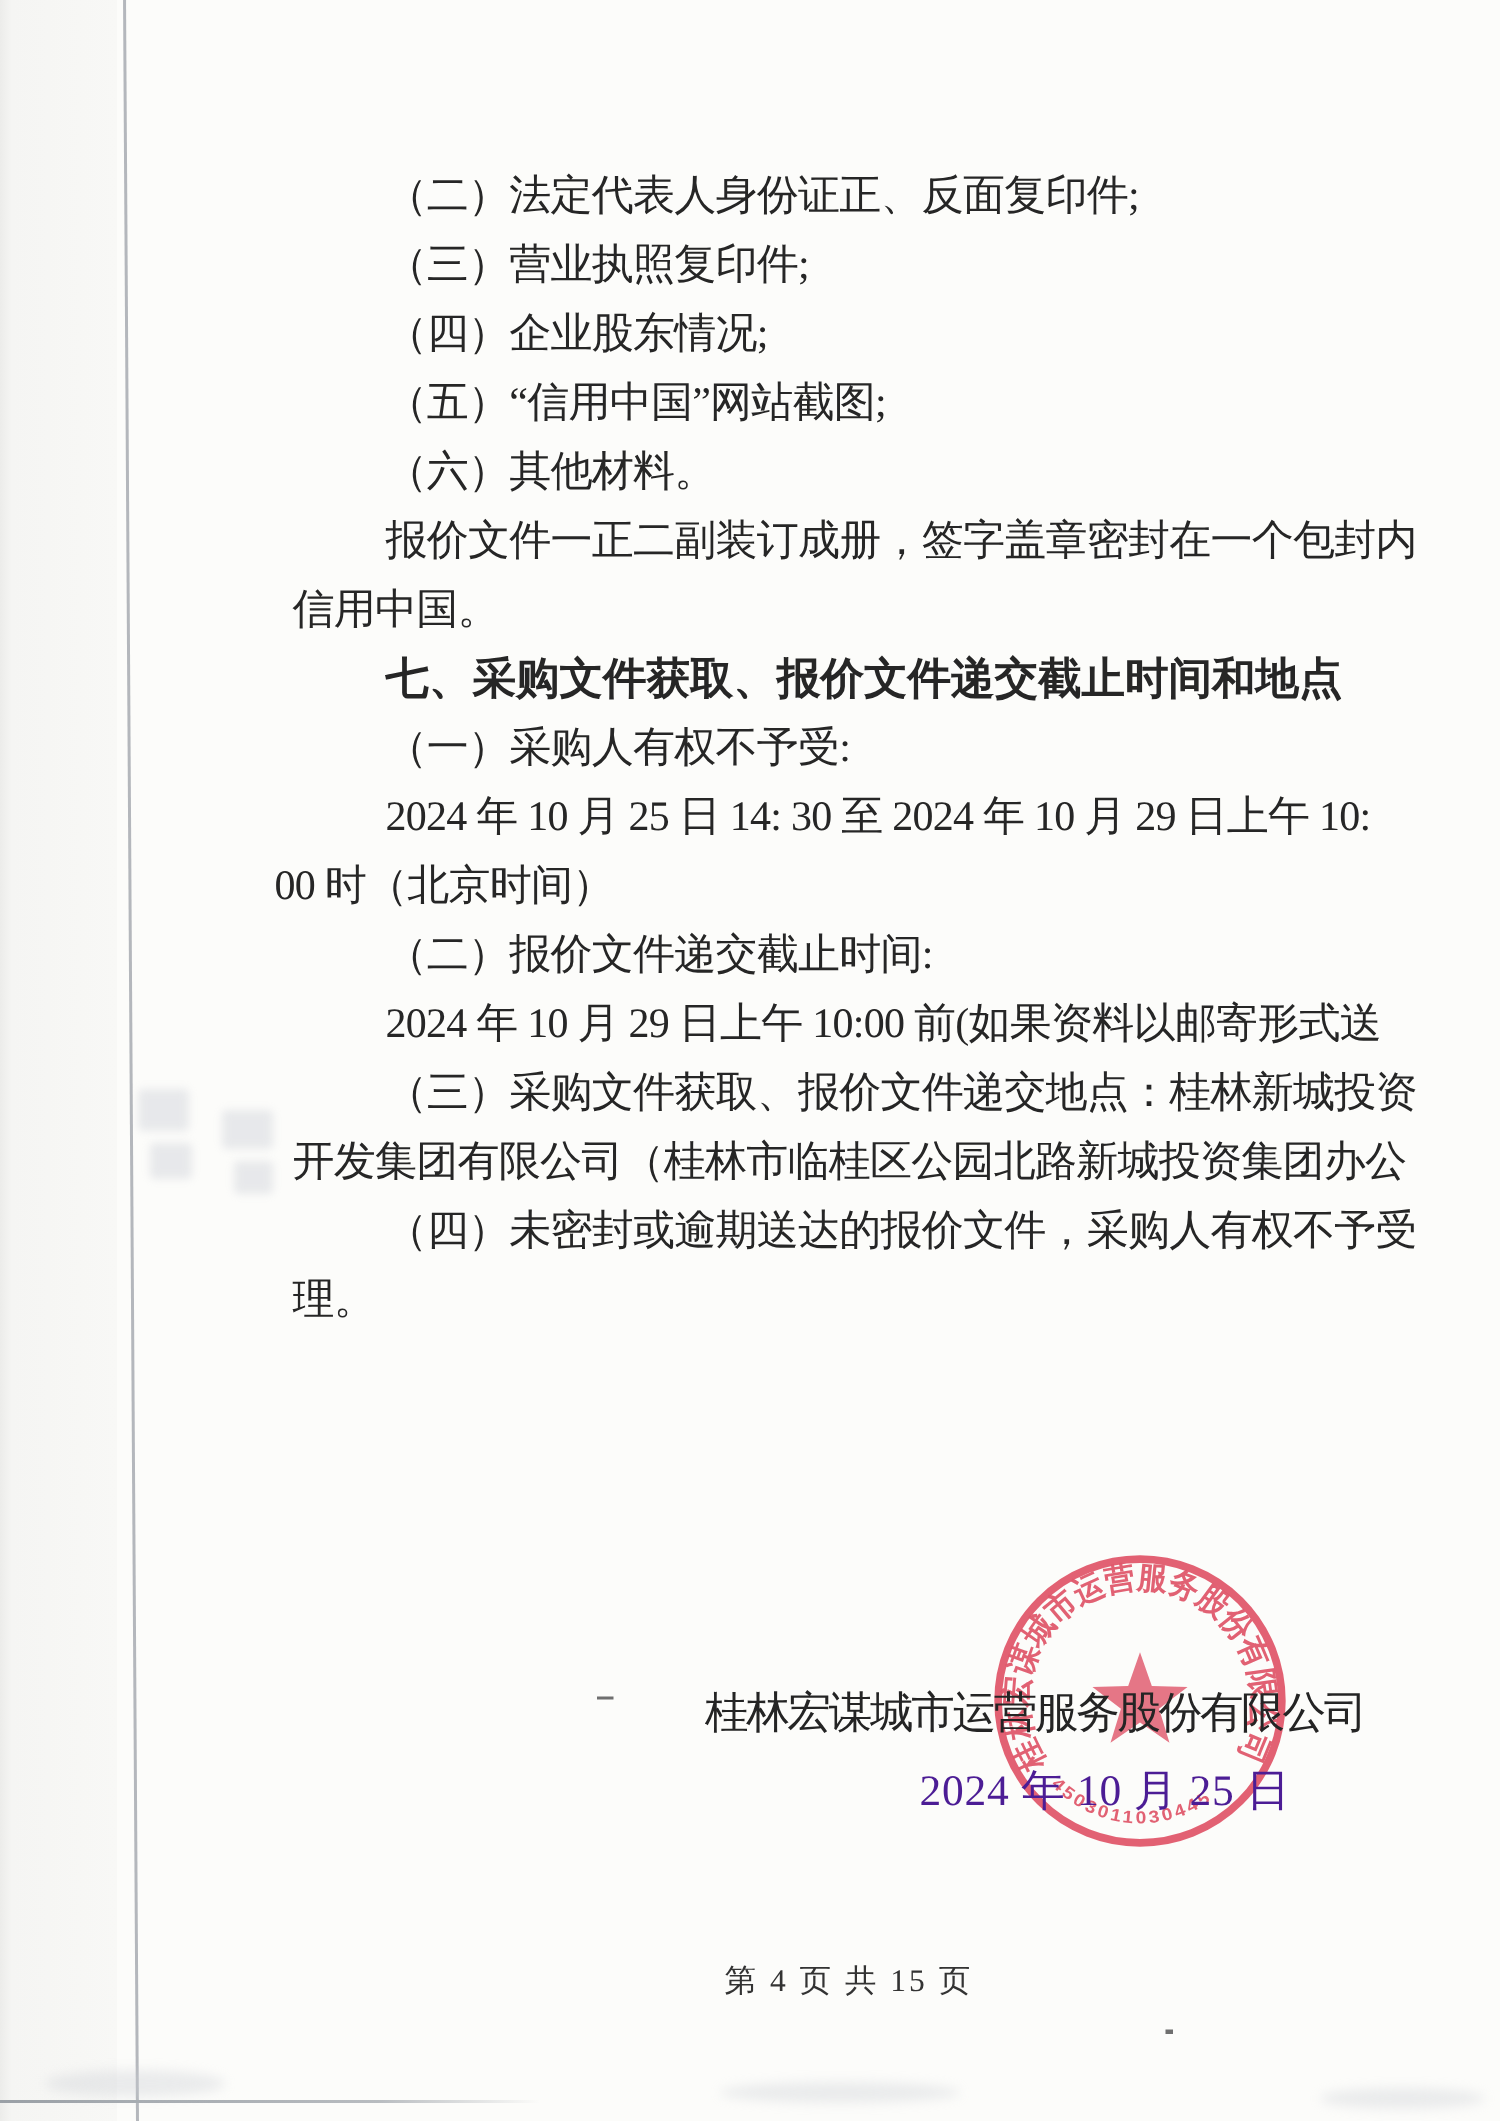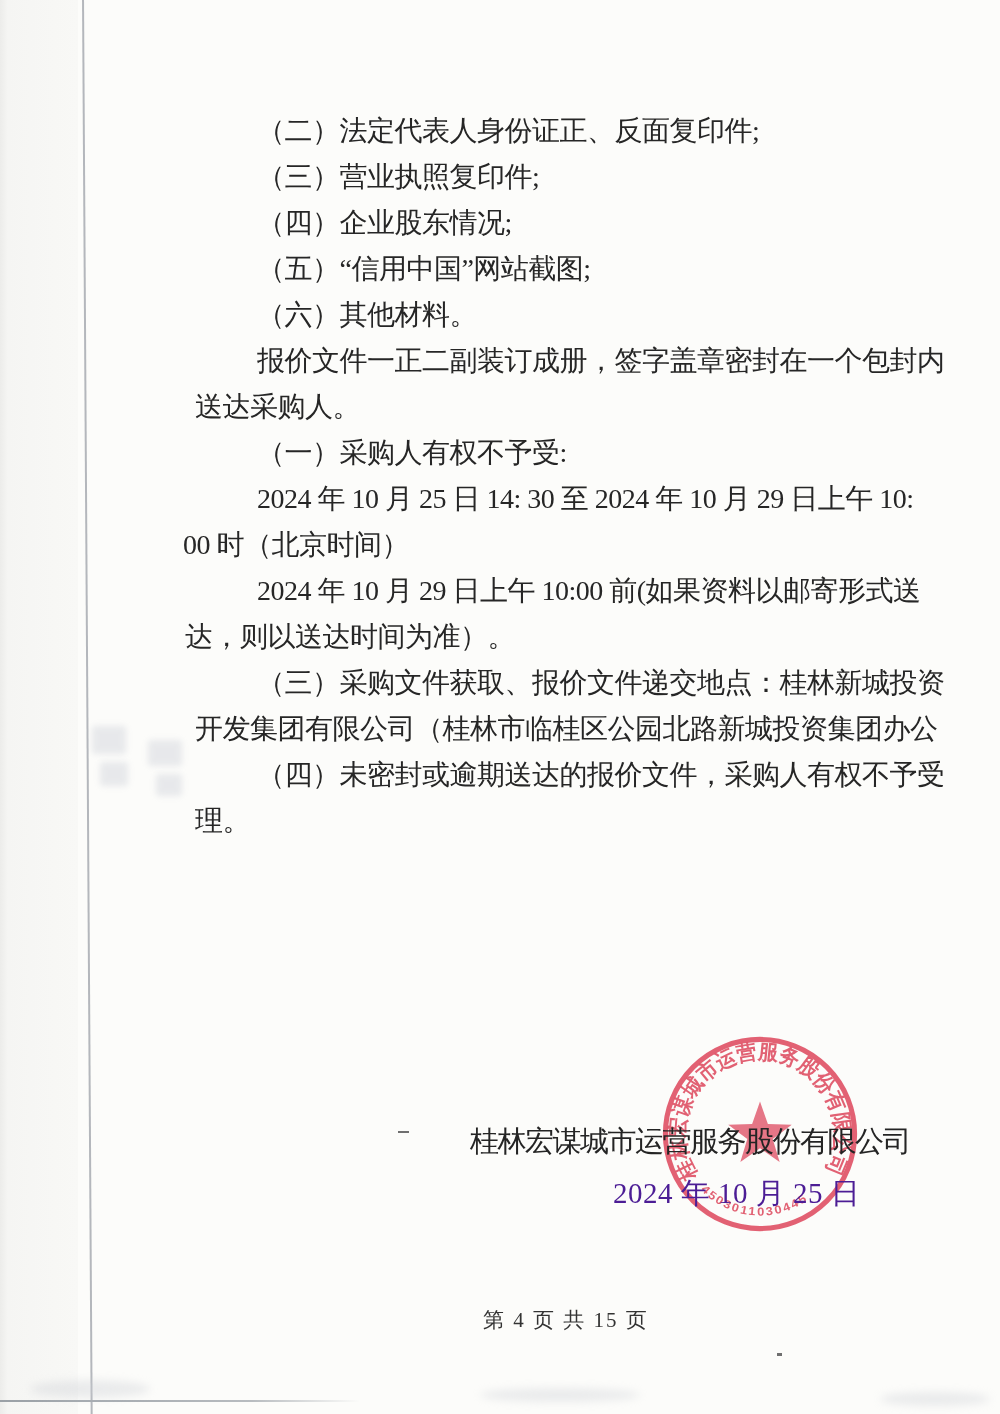--- a/index.html
+++ b/index.html
@@ -82,26 +82,27 @@
   <div class="stray-dash" style="left:398px; top:1131px; width:11px; height:2px;"></div>
   <div class="stray-dash" style="left:777px; top:1353px; width:5px; height:3px;"></div>
 
   <div class="content">
     <div class="line ind">（二）法定代表人身份证正、反面复印件;</div>
     <div class="line ind">（三）营业执照复印件;</div>
     <div class="line ind">（四）企业股东情况;</div>
     <div class="line ind">（五）“信用中国”网站截图;</div>
     <div class="line ind">（六）其他材料。</div>
     <div class="line ind">报价文件一正二副装订成册，签字盖章密封在一个包封内</div>
-    <div class="line">送达采购人。</div>
+    <div class="line">信用中国。</div>
+    <div class="line ind bold-heading">七、采购文件获取、报价文件递交截止时间和地点</div>
     <div class="line ind">（一）采购人有权不予受:</div>
     <div class="line ind">2024 年 10 月 25 日 14: 30 至 2024 年 10 月 29 日上午 10:</div>
     <div class="line" style="margin-left:-12px;">00 时（北京时间）</div>
+    <div class="line ind">（二）报价文件递交截止时间:</div>
     <div class="line ind">2024 年 10 月 29 日上午 10:00 前(如果资料以邮寄形式送</div>
-    <div class="line" style="margin-left:-10px;">达，则以送达时间为准）。</div>
     <div class="line ind">（三）采购文件获取、报价文件递交地点：桂林新城投资</div>
     <div class="line">开发集团有限公司（桂林市临桂区公园北路新城投资集团办公</div>
     <div class="line ind">（四）未密封或逾期送达的报价文件，采购人有权不予受</div>
     <div class="line">理。</div>
   </div>
 
   <svg class="stamp" viewBox="0 0 220 220">
     <defs>
       <path id="ringTextPath" d="M 43.7,156.5 A 81,81 0 1 1 176.3,156.5" fill="none"></path>
       <path id="serialPath" d="M 44.6,168.9 A 88,88 0 0 0 175.4,168.9" fill="none"></path>

